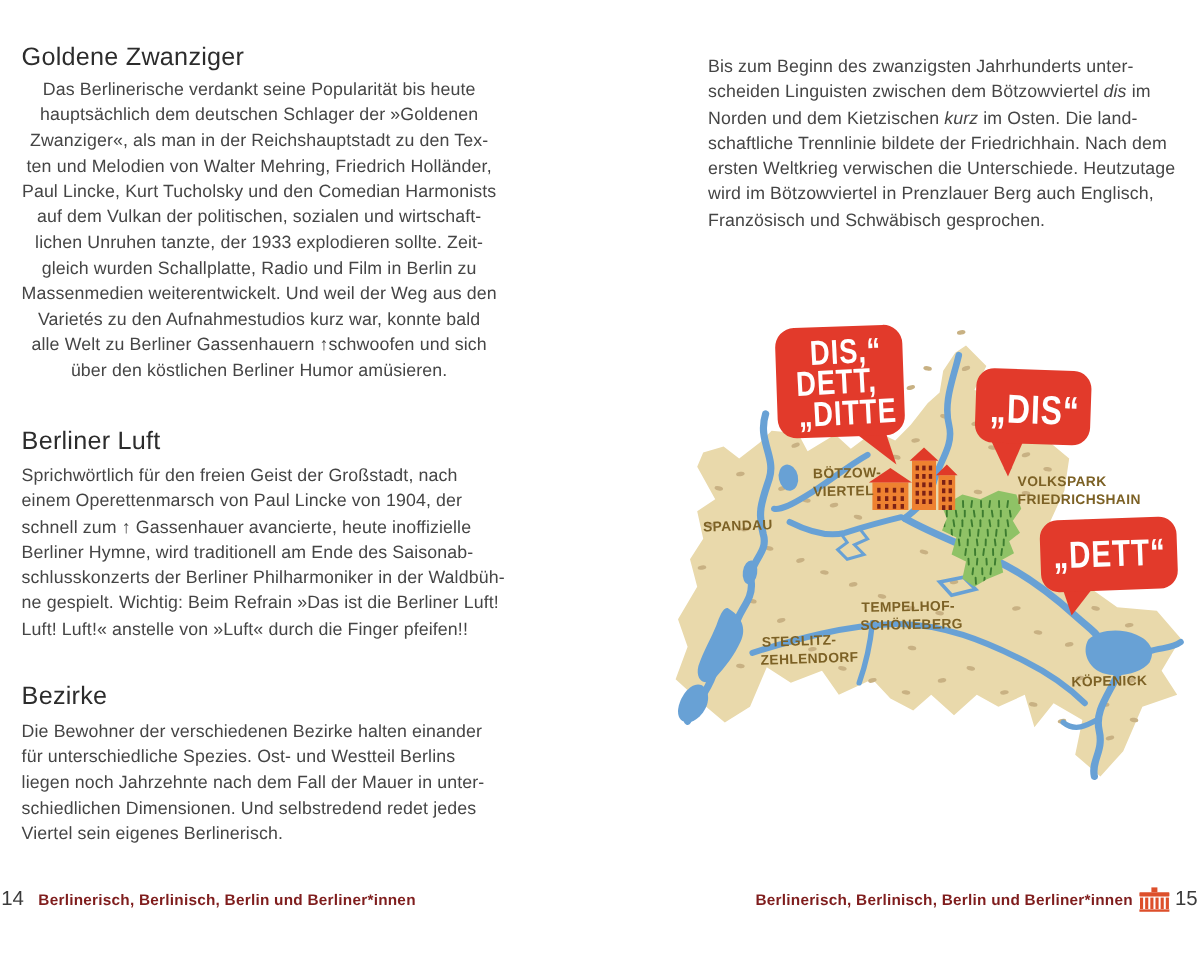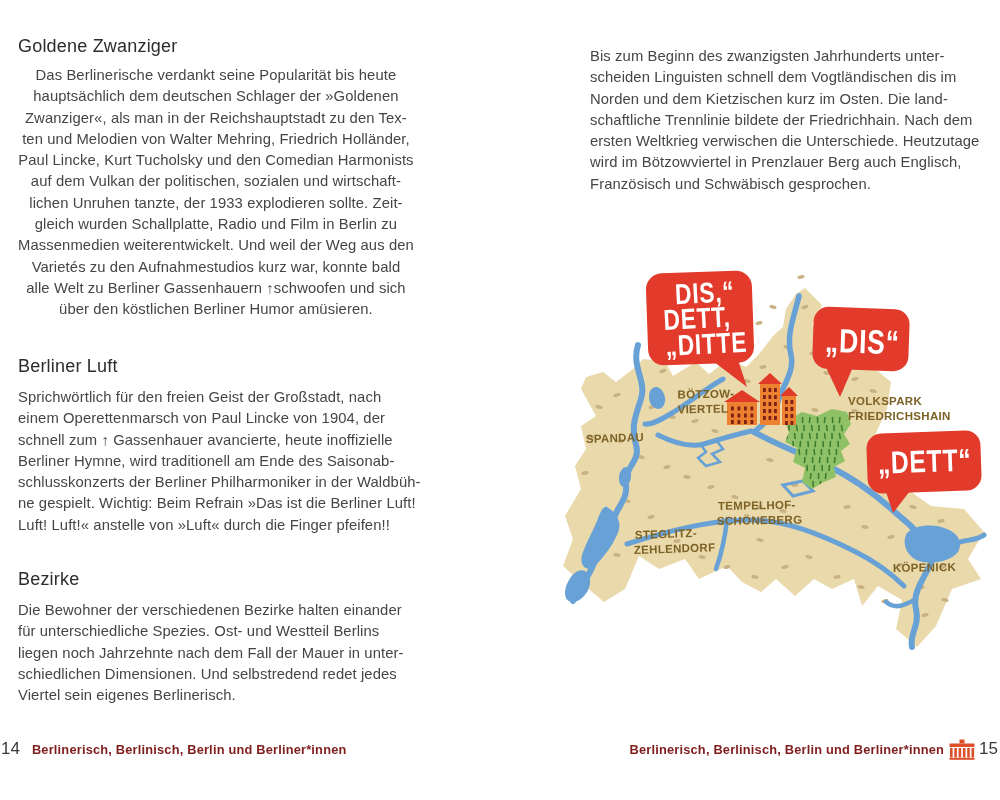--- a/index.html
+++ b/index.html
@@ -6,28 +6,28 @@
   body{
     width:1000px;height:800px;position:relative;overflow:hidden;
     background:#ffffff;
     font-family:"Liberation Sans", sans-serif;
   }
   .col{position:absolute;}
   .col-left{left:18px;top:36px;width:470px;height:690px;}
   .col-right{left:590px;top:46px;width:410px;height:200px;}
   .sec-heading{
     position:absolute;margin:0;
-    font-size:18px;font-weight:400;color:#2c2c2c;letter-spacing:0.2px;
+    font-size:21px;font-weight:400;color:#2c2c2c;letter-spacing:0.2px;
   }
   .body-text{
     position:absolute;margin:0;
     font-size:14.8px;line-height:21.3px;color:#454545;
     white-space:pre;letter-spacing:0.1px;
   }
-  .it{}
+  .it{font-style:italic;}
   .footer{position:absolute;top:737px;height:24px;display:flex;align-items:center;}
   .footer-left{left:0px;}
   .footer-right{right:2px;}
   .page-num{font-size:17px;color:#3a3a3a;}
   .running-title{
     font-size:12.8px;font-weight:700;color:#7f1d1d;letter-spacing:0.2px;
   }
   .footer-left .page-num{margin-left:1px;}
   .footer-left .running-title{margin-left:12px;}
   .footer-right .running-title{margin-right:5px;}
@@ -73,21 +73,21 @@
   <h2 class="sec-heading" style="top:533px;">Bezirke</h2>
   <p class="body-text" style="top:564px;">Die Bewohner der verschiedenen Bezirke halten einander
 für unterschiedliche Spezies. Ost- und Westteil Berlins
 liegen noch Jahrzehnte nach dem Fall der Mauer in unter-
 schiedlichen Dimensionen. Und selbstredend redet jedes
 Viertel sein eigenes Berlinerisch.</p>
 </section>
 
 <section class="col col-right">
   <p class="body-text" style="top:0;"><span>Bis zum Beginn des zwanzigsten Jahrhunderts unter-
-scheiden Linguisten schnell dem Vogtländischen </span><span class="it">dis</span><span> im
+scheiden Linguisten zwischen dem Bötzowviertel </span><span class="it">dis</span><span> im
 Norden und dem Kietzischen </span><span class="it">kurz</span><span> im Osten. Die land-
 schaftliche Trennlinie bildete der Friedrichhain. Nach dem
 ersten Weltkrieg verwischen die Unterschiede. Heutzutage
 wird im Bötzowviertel in Prenzlauer Berg auch Englisch,
 Französisch und Schwäbisch gesprochen.</span></p>
 </section>
 
 <svg id="berlin-map" width="445" height="410" viewBox="0 0 445 410">
   <defs>
     <clipPath id="parkClip">

